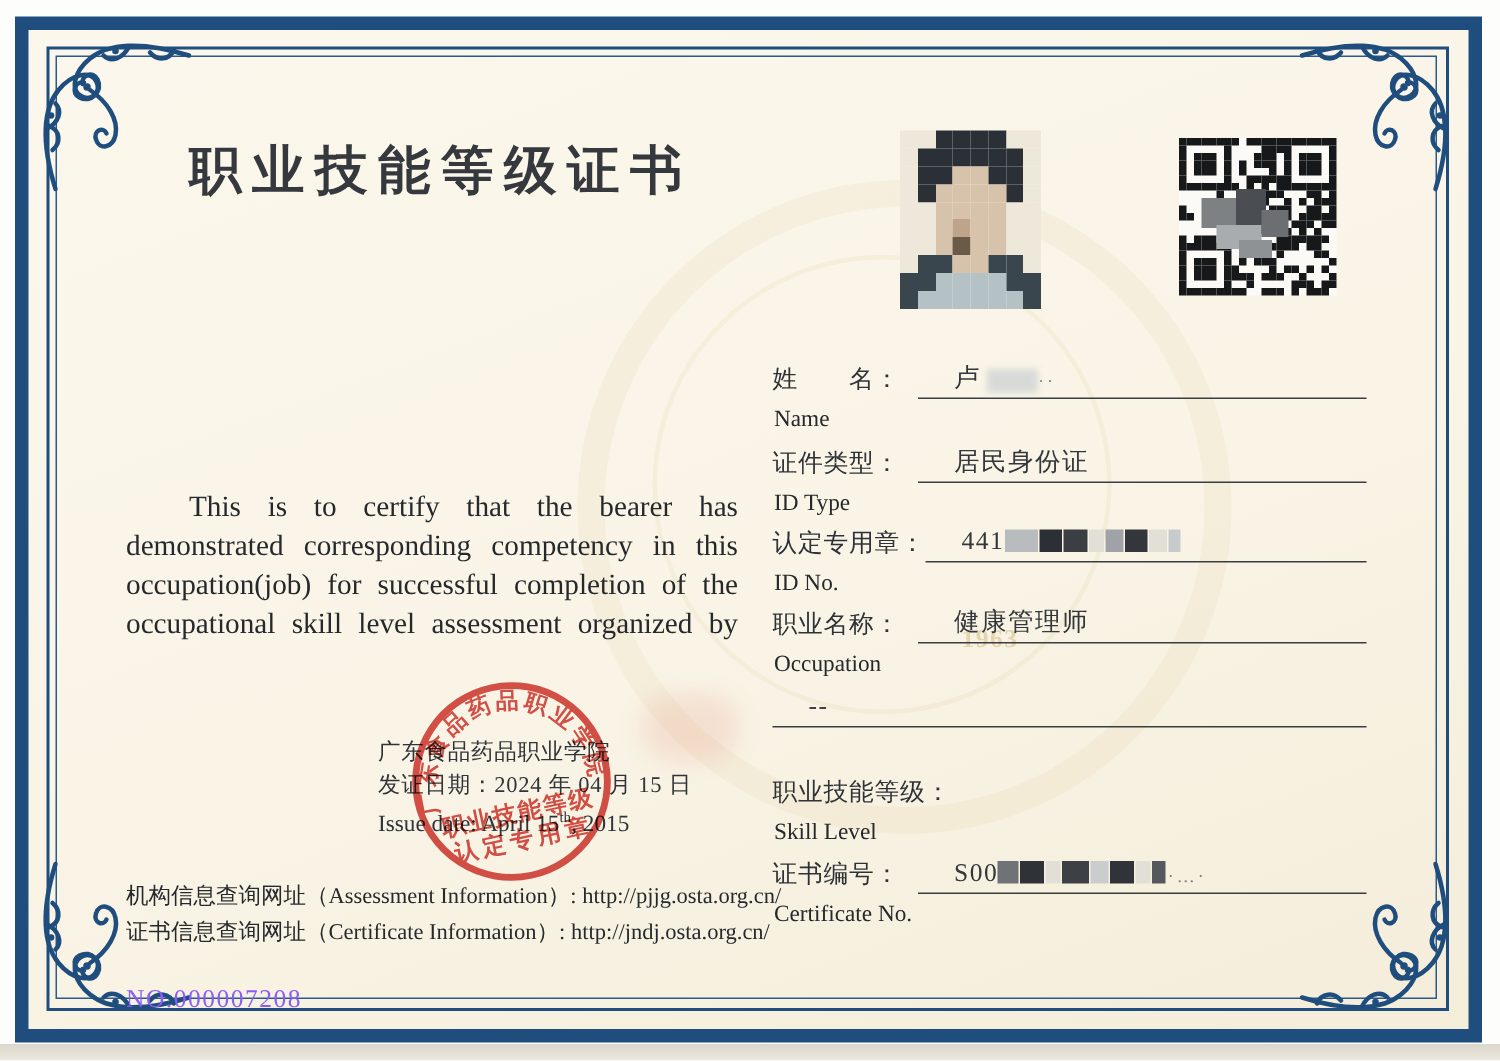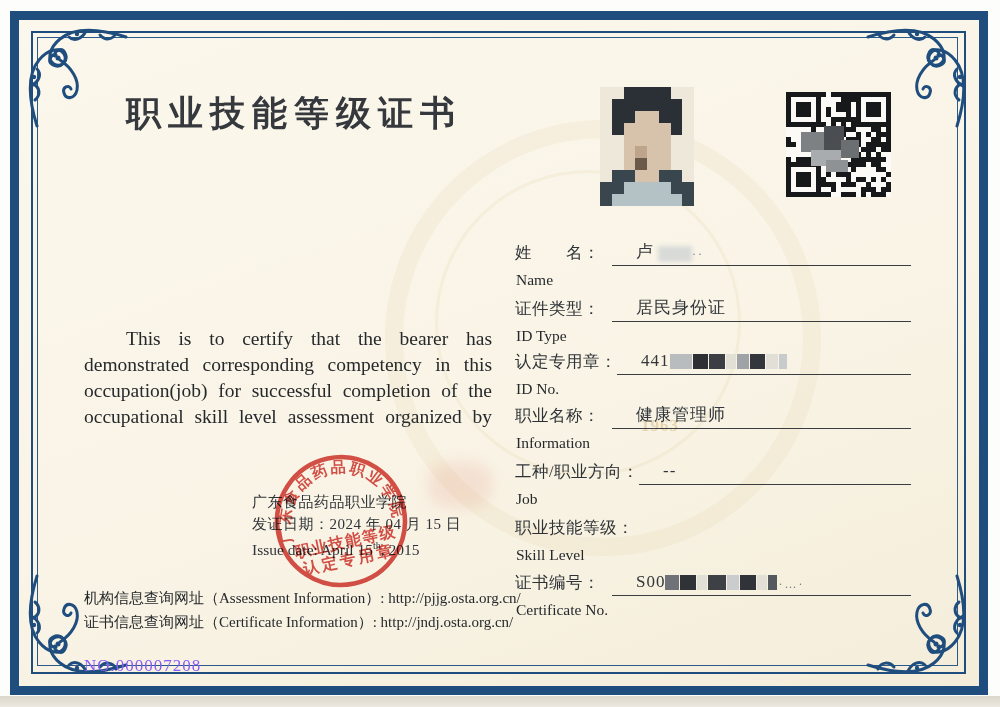--- a/index.html
+++ b/index.html
@@ -551,29 +551,27 @@
     <div class="flabel"><span>认定专用章：</span>
       <span class="fen">ID No.</span></div>
     <div class="fline">
       <span class="fval">441</span>
         <span><span class="mz" style="width:22px;background:#b9bcbe"></span><span class="mz" style="width:15px;background:#2c3034"></span><span class="mz" style="width:16px;background:#3b3f43"></span><span class="mz" style="width:10px;background:#e2dfd6"></span><span class="mz" style="width:12px;background:#9fa3a7"></span><span class="mz" style="width:15px;background:#33373b"></span><span class="mz" style="width:12px;background:#e2dfd6"></span><span class="mz" style="width:8px;background:#c8cbcd"></span></span>
     </div>
   </div>
 
   <div class="field f3">
     <div class="flabel"><span>职业名称：</span>
-      <span class="fen">Information</span></div>
+      <span class="fen">Occupation</span></div>
     <div class="fline">
       <span class="fval">健康管理师</span>
     </div>
   </div>
 
   <div class="field f4">
-    <div class="flabel"><span>工种/职业方向：</span>
-      <span class="fen">Job</span></div>
     <div class="fline">
       <span class="fval">--</span>
     </div>
   </div>
 
   <div class="field f5">
     <div class="flabel"><span>职业技能等级：</span>
       <span class="fen">Skill Level</span></div>
   </div>
 

